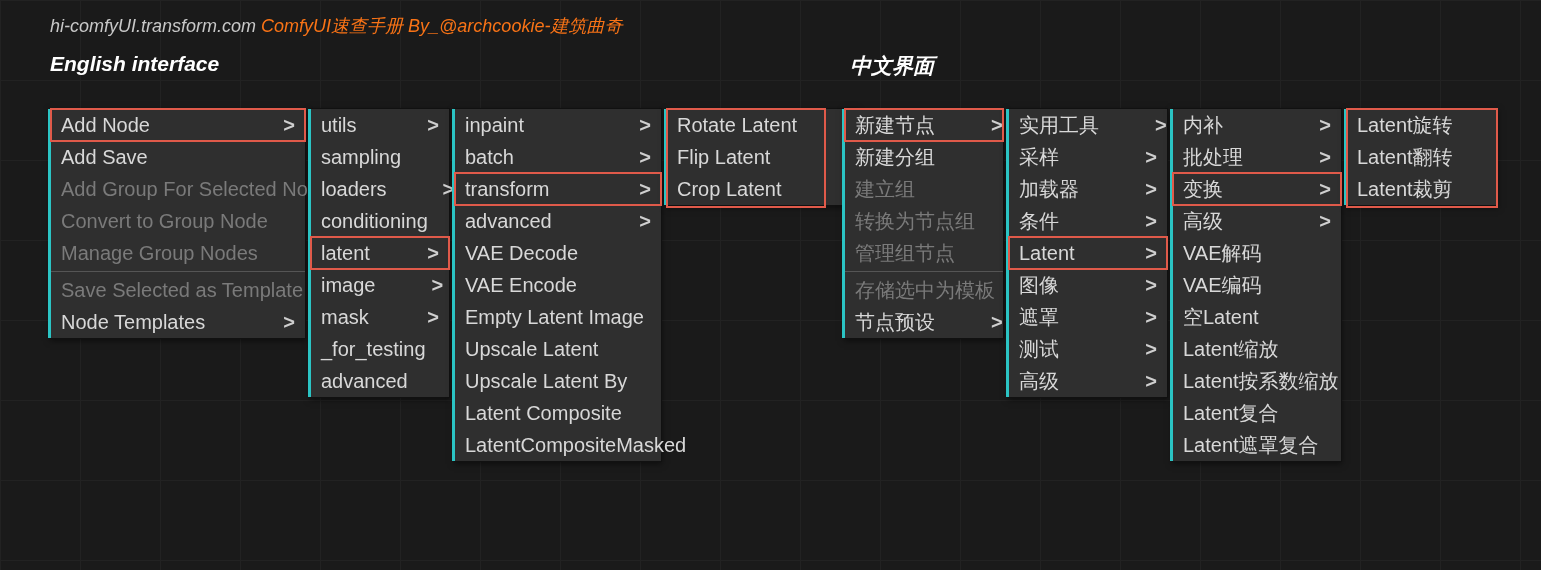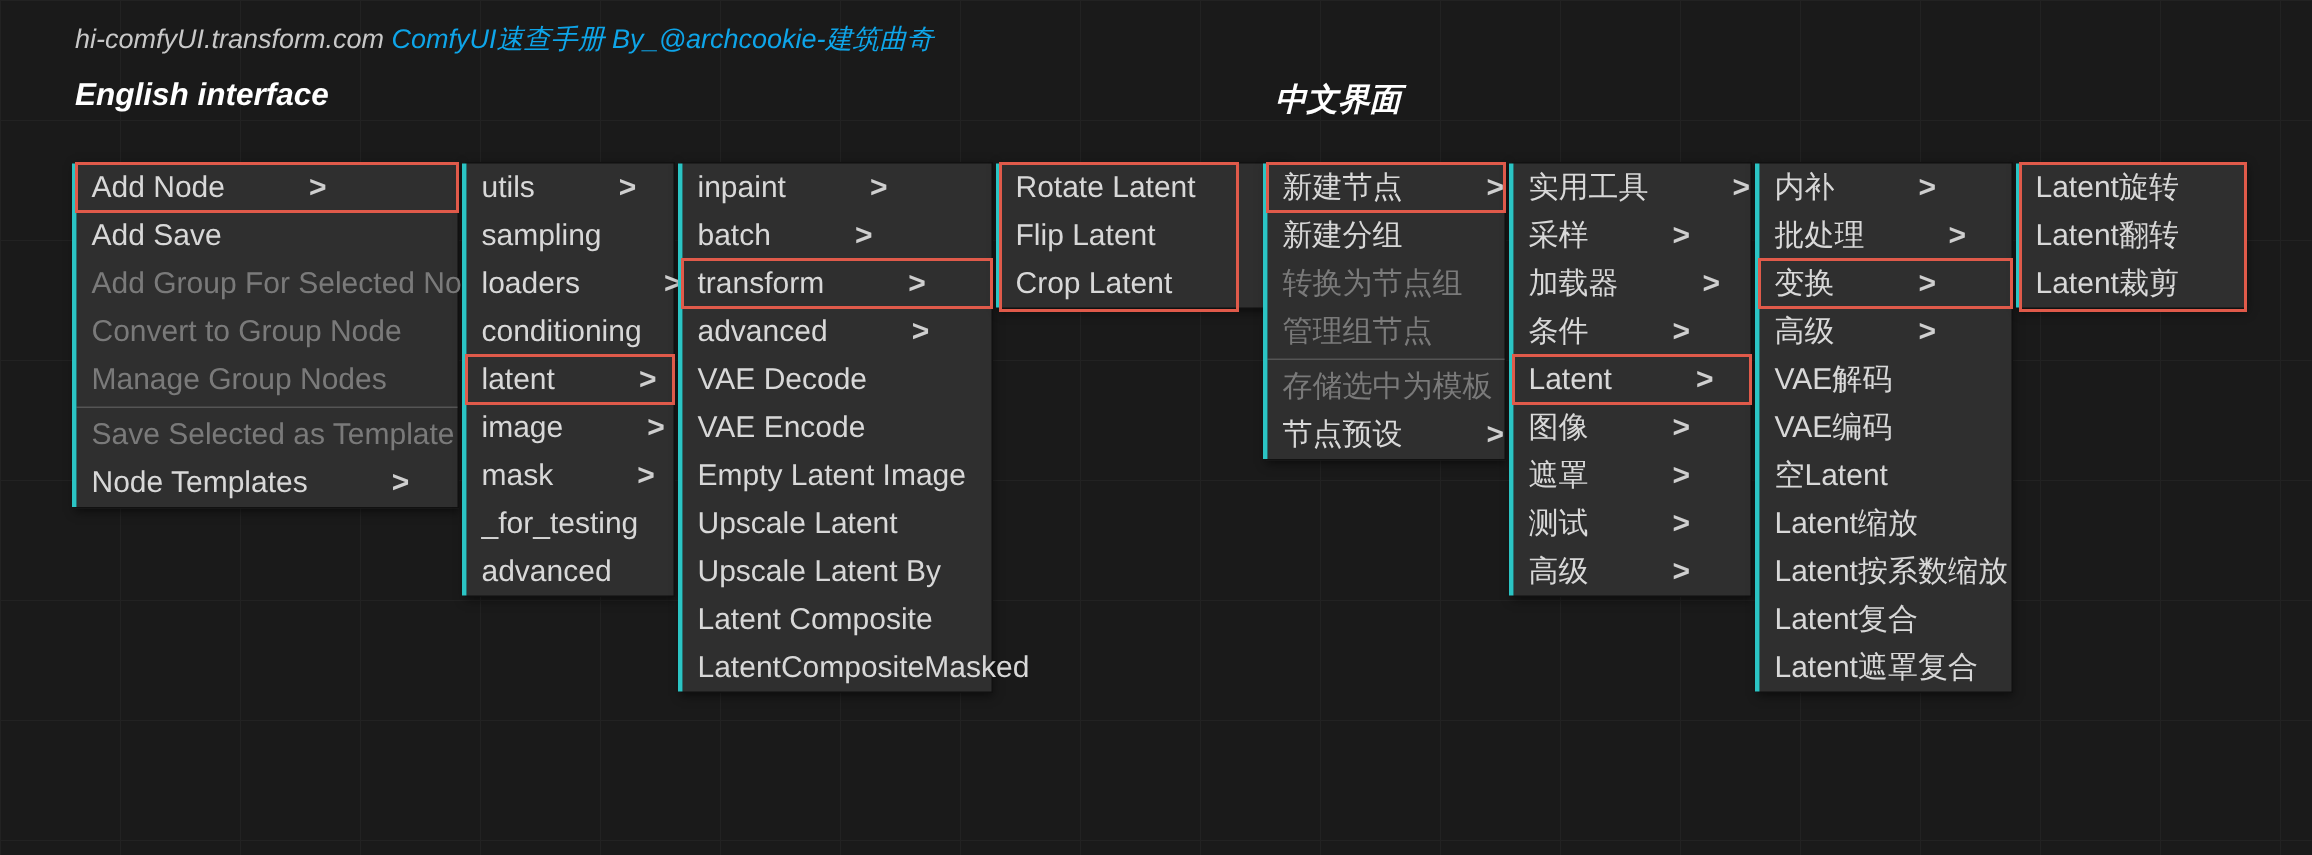--- a/index.html
+++ b/index.html
@@ -17,21 +17,21 @@
     background-position: 0 0;
   }
   .header-text {
     position: absolute;
     top: 14px;
     left: 50px;
     font-style: italic;
     font-size: 18px;
     color: #c8c8c8;
   }
-  .header-text .dim { color: #0ea5e9; }
+  .header-text .dim { color: #f97316; }
   .section-title {
     position: absolute;
     font-style: italic;
     font-weight: bold;
     font-size: 21px;
     color: #ffffff;
   }
   #title-en { top: 52px; left: 50px; }
   #title-cn { top: 52px; left: 850px; }
 
@@ -47,20 +47,21 @@
     left: -3px;
     top: 0;
     bottom: 0;
     width: 3px;
     background: #2bc4c4;
   }
   .menu-item {
     position: relative;
     display: flex;
     align-items: center;
+    justify-content: space-between;
     padding: 4px 10px 4px 10px;
     font-size: 20px;
     line-height: 28px;
     height: 32px;
     color: #d8d8d8;
     white-space: nowrap;
     gap: 48px;
   }
   .menu-item.dim { color: #7a7a7a; }
   .menu-item .arrow {
@@ -234,20 +235,23 @@
 <div id="col-c1" class="menu-col">
     <div class="accent"></div>
     <div class="menu-item hl">
       <span>新建节点</span>
       <span class="arrow">&gt;</span>
     </div>
     <div class="menu-item">
       <span>新建分组</span>
     </div>
     <div class="menu-item dim">
+      <span>建立组</span>
+    </div>
+    <div class="menu-item dim">
       <span>转换为节点组</span>
     </div>
     <div class="menu-item dim">
       <span>管理组节点</span>
     </div>
     <div class="sep"></div>
     <div class="menu-item dim">
       <span>存储选中为模板</span>
     </div>
     <div class="menu-item">

